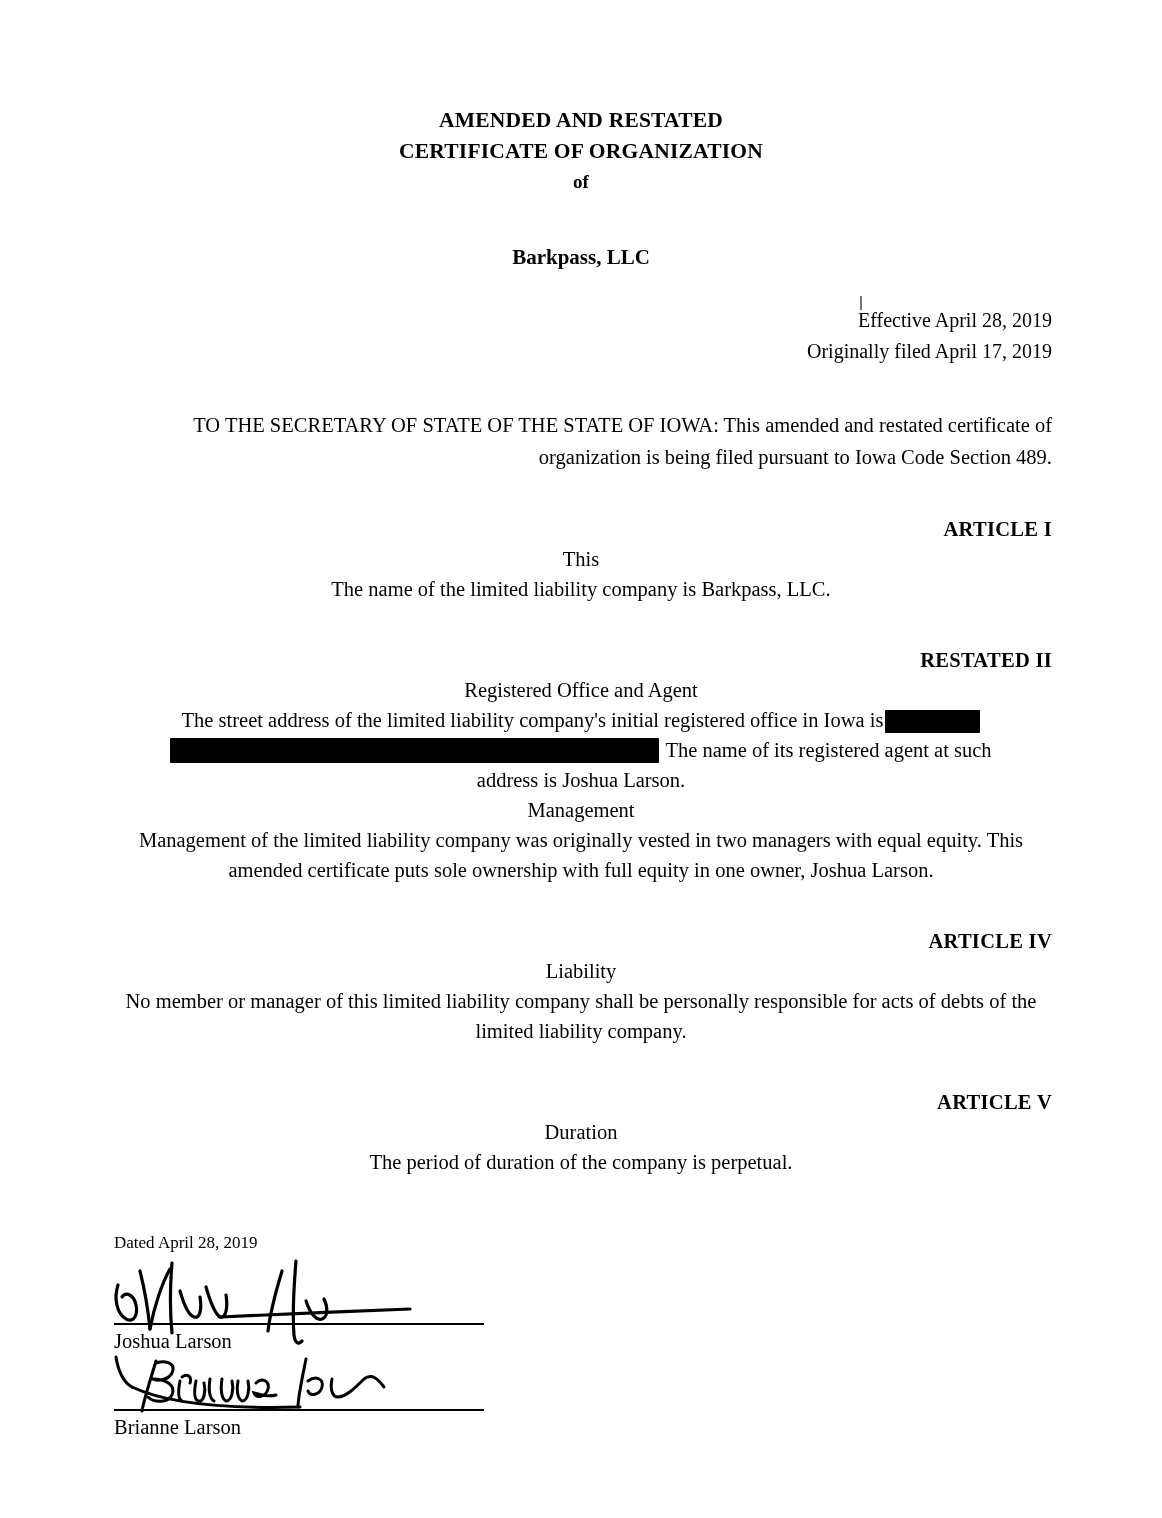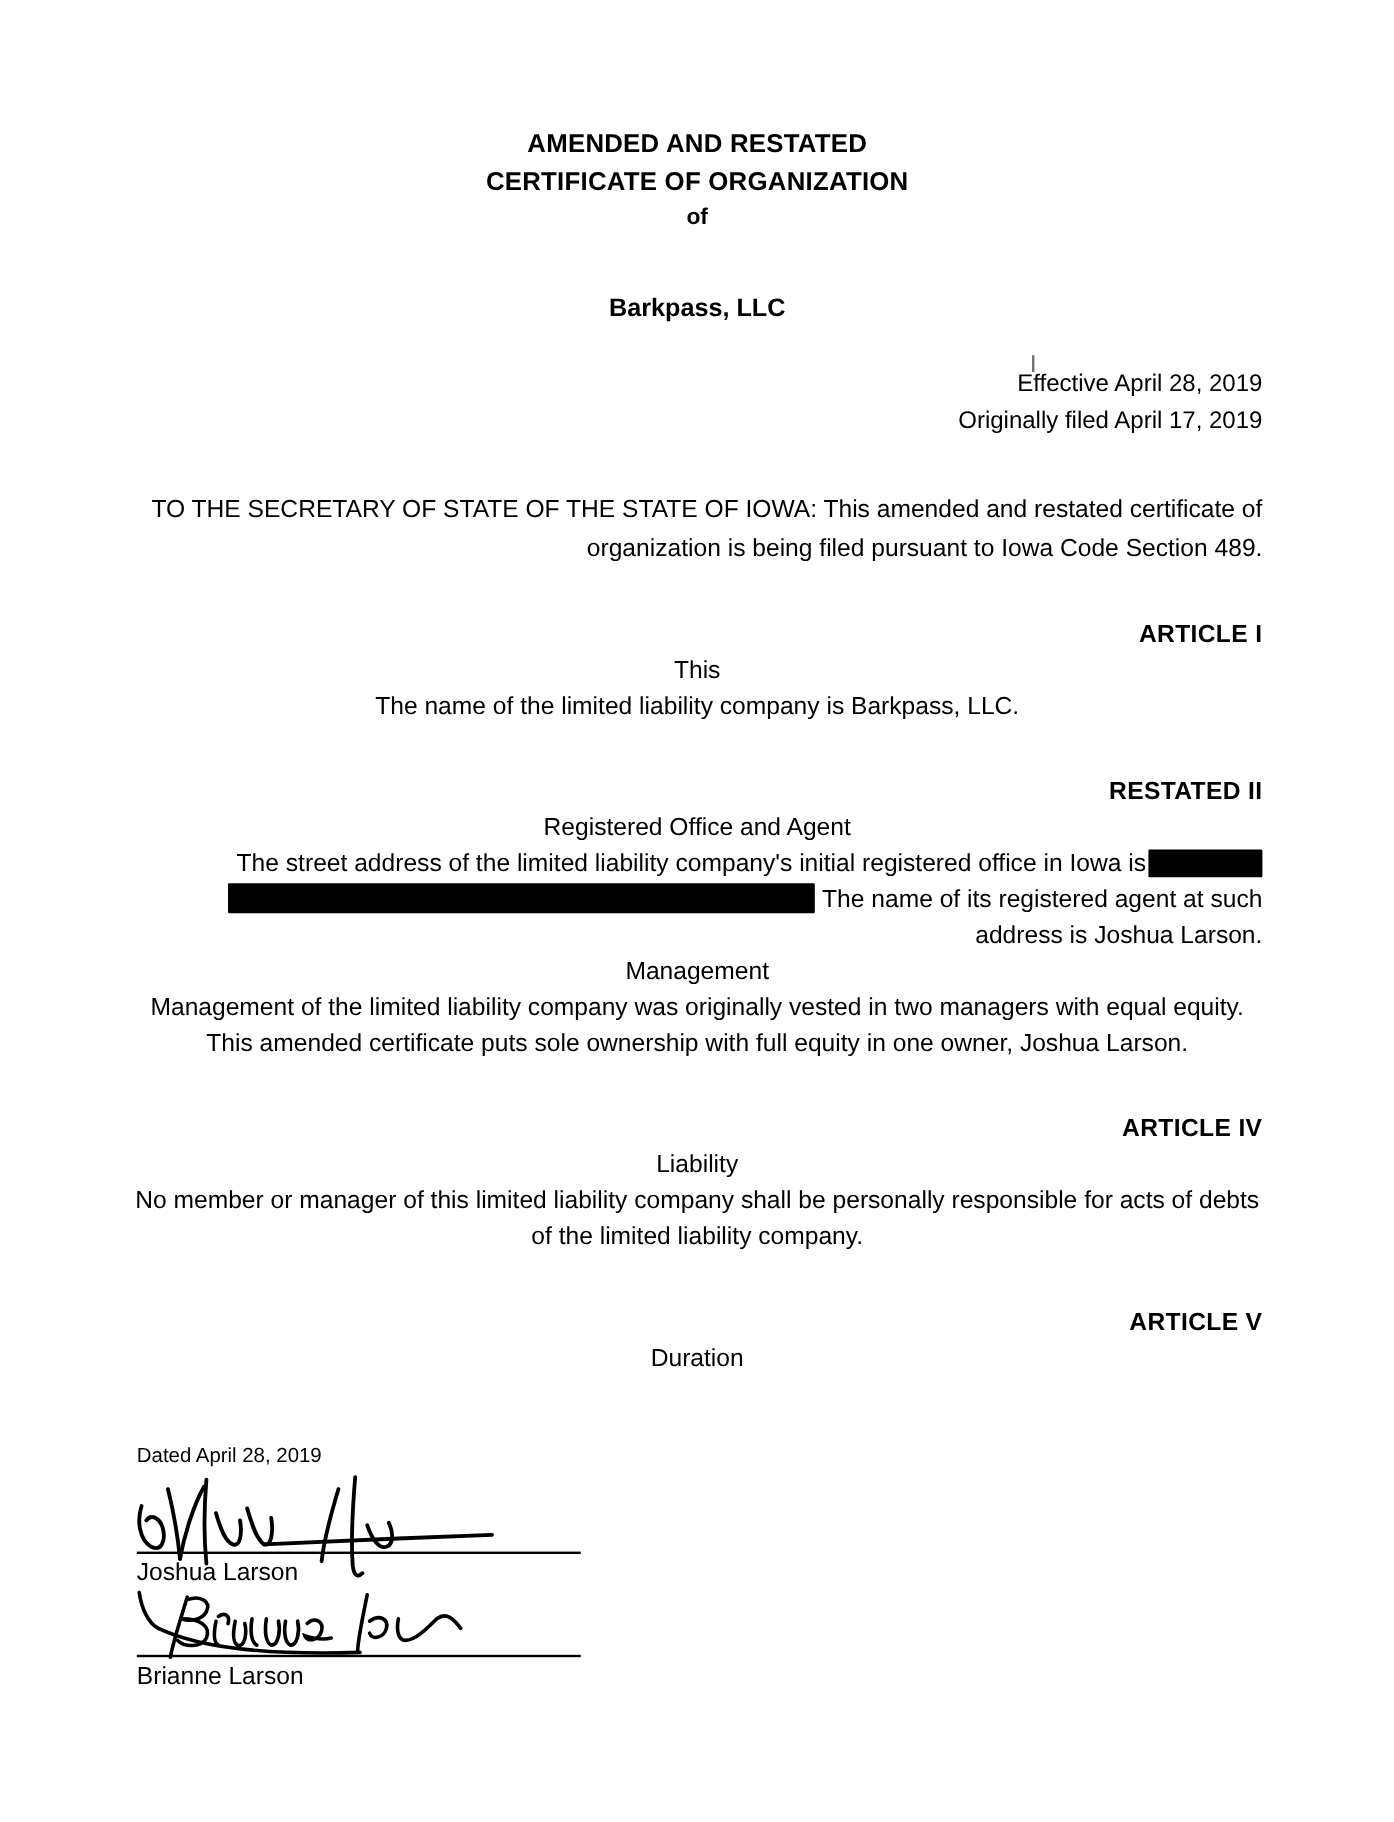--- a/index.html
+++ b/index.html
@@ -14,20 +14,21 @@
     font-family: "Liberation Sans", sans-serif;
     color: #000000;
     overflow: hidden;
   }
   .page {
     position: absolute;
     left: 0; top: 0;
     width: 1145px;
     height: 1518px;
     background: #fff;
+    font-family: Liberation Serif, serif;
   }
   .doc {
     position: absolute;
     left: 110px;
     top: 105px;
     width: 942px;
   }
   .title-block {
     text-align: center;
     font-weight: bold;
@@ -72,21 +73,21 @@
     text-align: center;
     font-size: 20.5px;
     line-height: 30px;
   }
   .article-body {
     text-align: center;
     font-size: 20.5px;
     line-height: 30px;
   }
   .article-body.justify-ii {
-    text-align: right;
+    text-align: center;
   }
   .redaction {
     display: inline-block;
     background: #000;
     vertical-align: middle;
     border-radius: 1px;
   }
   .redaction.r1 { width: 95px; height: 23px; margin-left: 2px; position: relative; top: -1px;}
   .redaction.r2 { width: 489px; height: 25px; margin-right: 6px; position: relative; top: -2px;}
   .sign-block {
@@ -159,20 +160,21 @@
 
     <div class="article-sub">Management</div>
     <div class="article-body">Management of the limited liability company was originally vested in two managers with equal equity. This amended certificate puts sole ownership with full equity in one owner, Joshua Larson.</div>
 
     <div class="article-head">ARTICLE IV</div>
     <div class="article-sub">Liability</div>
     <div class="article-body">No member or manager of this limited liability company shall be personally responsible for acts of debts of the limited liability company.</div>
 
     <div class="article-head">ARTICLE V</div>
     <div class="article-sub">Duration</div>
+    <div class="article-body">The period of duration of the company is perpetual.</div>
 
     <div class="sign-block">
       <div class="dated">Dated April 28, 2019</div>
 
       <div class="sig-row">
         <svg class="sig-svg" width="420" height="100" viewBox="0 0 420 100">
           <g fill="none" stroke="#000" stroke-width="3.2" stroke-linecap="round">
             <path d="M8 28 C 4 40, 6 56, 16 62 C 24 66, 28 58, 26 48 C 24 38, 16 34, 12 40"></path>
             <path d="M30 14 C 34 30, 38 52, 40 72"></path>
             <path d="M40 72 C 44 50, 52 26, 60 12"></path>

